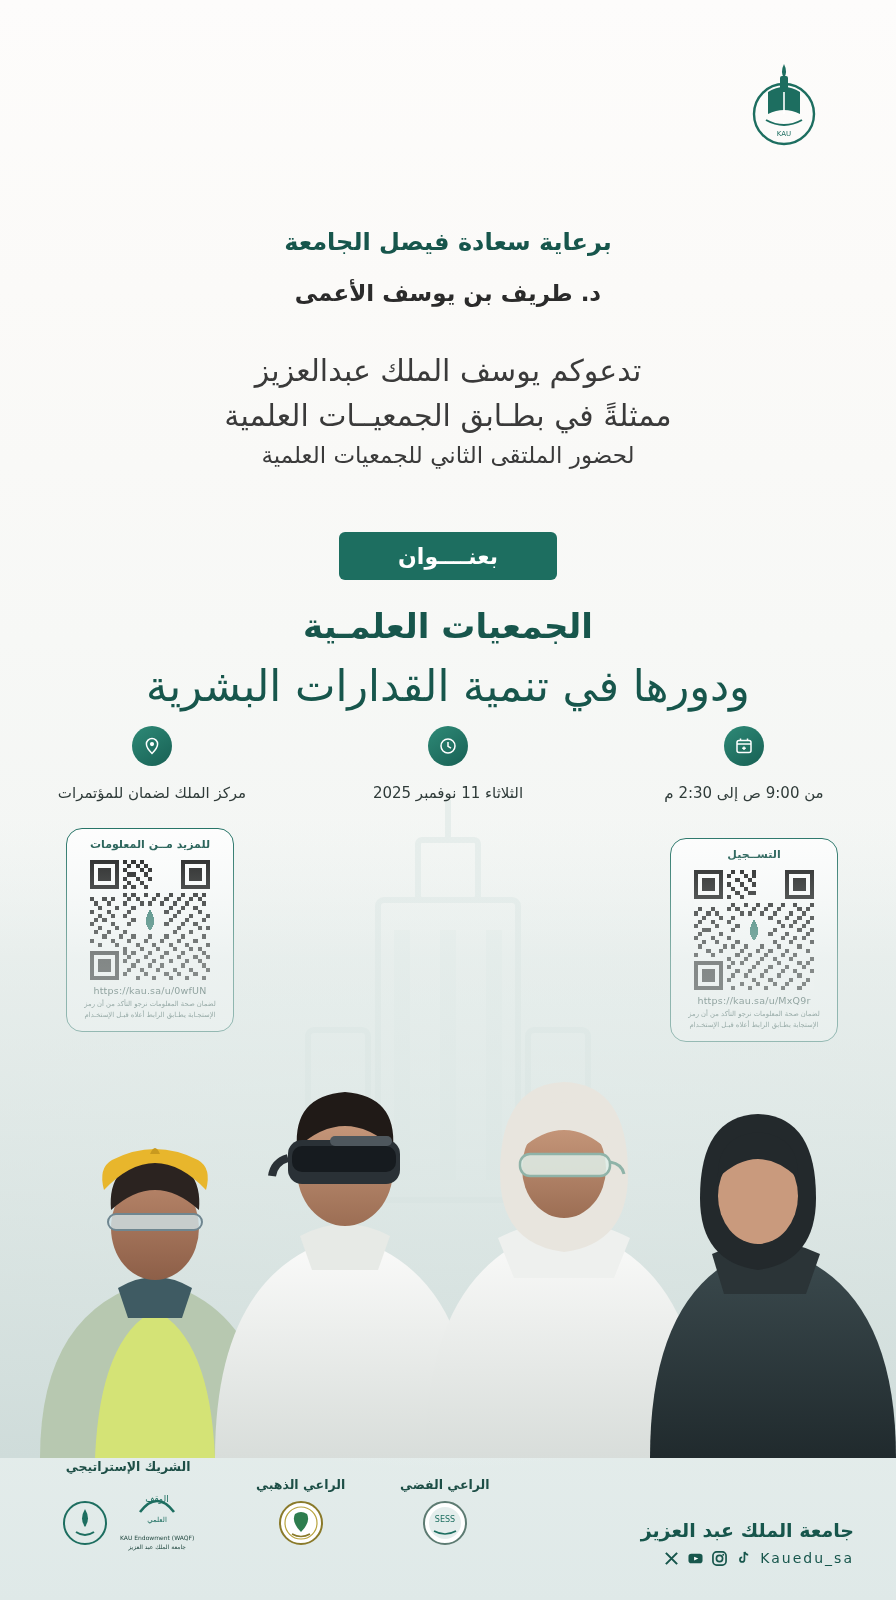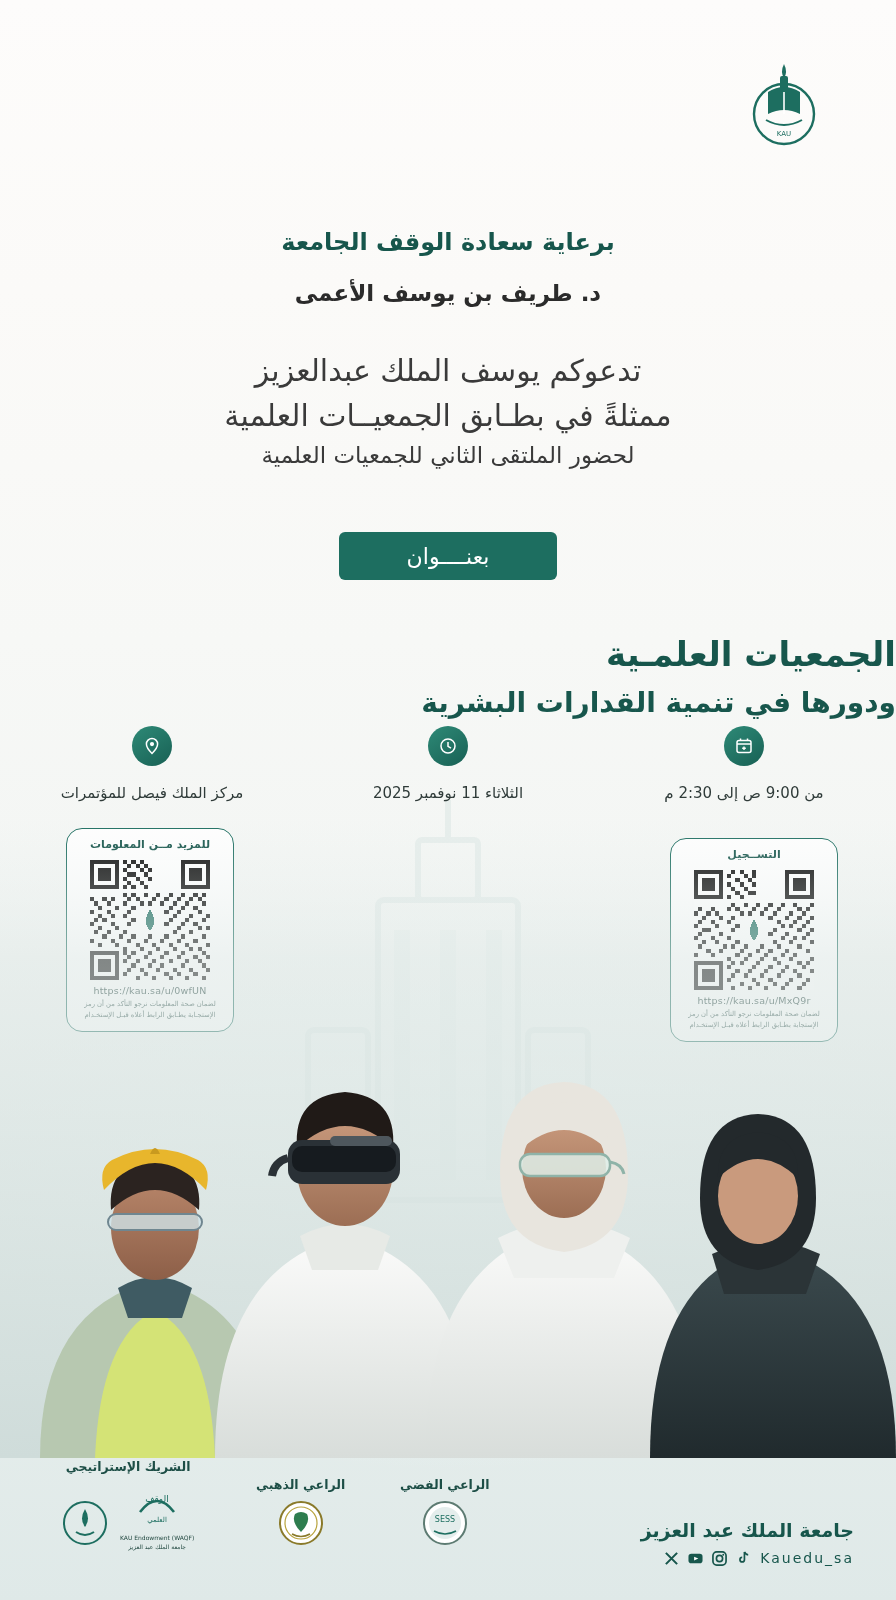--- a/index.html
+++ b/index.html
@@ -79,31 +79,32 @@
   
   .banner {
     position: absolute; top: 532px; left: 50%;
     transform: translateX(-50%);
     width: 218px; height: 48px;
     background: #1d6e60;
     border-radius: 6px;
     display: flex; align-items: center; justify-content: center;
   }
   .banner span {
-    color: #ffffff; font-size: 22px; font-weight: normal;
+    color: #ffffff; font-size: 22px; font-weight: bold;
     letter-spacing: 4px;
   }
   .main-title {
-    position: absolute; top: 628px; left: 0; right: 0;
+    position: absolute; top: 600px; left: 0; right: 0;
+    text-align: center;
   }
   .main-title .t1 {
     font-size: 34px; font-weight: bold; color: #17564c; line-height: 1.55;
   }
   .main-title .t2 {
-    font-size: 28px; font-weight: bold; color: #17564c; line-height: 1.55;
+    font-size: 43px; font-weight: normal; color: #17564c; line-height: 1.55;
   }
 
   
   .meta-row {
     position: absolute; top: 726px; left: 0; right: 0;
     display: flex; justify-content: center; gap: 56px;
   }
   .meta-item { width: 240px; text-align: center; }
   .meta-ico {
     width: 40px; height: 40px; margin: 0 auto 18px;
@@ -214,21 +215,21 @@
           <path d="M30 34 q16 -10 32 0 v22 q-16 -8 -32 0 z" fill="#1d6e60"></path>
           <path d="M46 34 v22" stroke="#ffffff" stroke-width="1.6"></path>
           <path d="M28 62 q18 10 36 0" fill="none" stroke="#1d6e60" stroke-width="2"></path>
           <text x="46" y="78" text-anchor="middle" font-size="7" fill="#1d6e60" font-family="DejaVu Sans, sans-serif">KAU</text>
         </svg>
       </div>
     </div>
   </div>
 
   <div class="patron">
-    <div class="patron-line1">برعاية سعادة الوقف الجامعة</div>
+    <div class="patron-line1">برعاية سعادة فيصل الجامعة</div>
     <div class="patron-line2">د. طريف بن يوسف الأعمى</div>
   </div>
 
   <div class="invite">
     <div class="invite-l1">تدعوكم يوسف الملك عبدالعزيز</div>
     <div class="invite-l2">ممثلةً في بطـابق الجمعيــات العلمية</div>
     <div class="invite-l3">لحضور الملتقى الثاني للجمعيات العلمية</div>
   </div>
 
   <div class="banner">
@@ -263,21 +264,21 @@
       <div class="meta-text">الثلاثاء 11 نوفمبر 2025</div>
     </div>
 
     <div class="meta-item">
       <div class="meta-ico">
         <svg viewBox="0 0 20 20" xmlns="http://www.w3.org/2000/svg">
           <path d="M10 2.5 c-3.1 0 -5.6 2.5 -5.6 5.6 c0 4 5.6 9.4 5.6 9.4 s5.6 -5.4 5.6 -9.4 c0 -3.1 -2.5 -5.6 -5.6 -5.6 z" fill="none" stroke="#fff" stroke-width="1.5"></path>
           <circle cx="10" cy="8.1" r="2.1" fill="#fff"></circle>
         </svg>
       </div>
-      <div class="meta-text">مركز الملك فيصل للمؤتمرات</div>
+      <div class="meta-text">مركز الملك لضمان للمؤتمرات</div>
     </div>
   </div>
 
   <div class="qr-block qr-left">
     <div class="qr-label">للمزيد مــن المعلومات</div>
     <div class="qr-img">
       <svg viewBox="0 0 29 29" xmlns="http://www.w3.org/2000/svg" shape-rendering="crispEdges" width="120" height="120">
         <rect width="29" height="29" fill="#ffffff"></rect>
         <g fill="#111111">
           <rect x="0" y="0" width="7" height="1"></rect>

